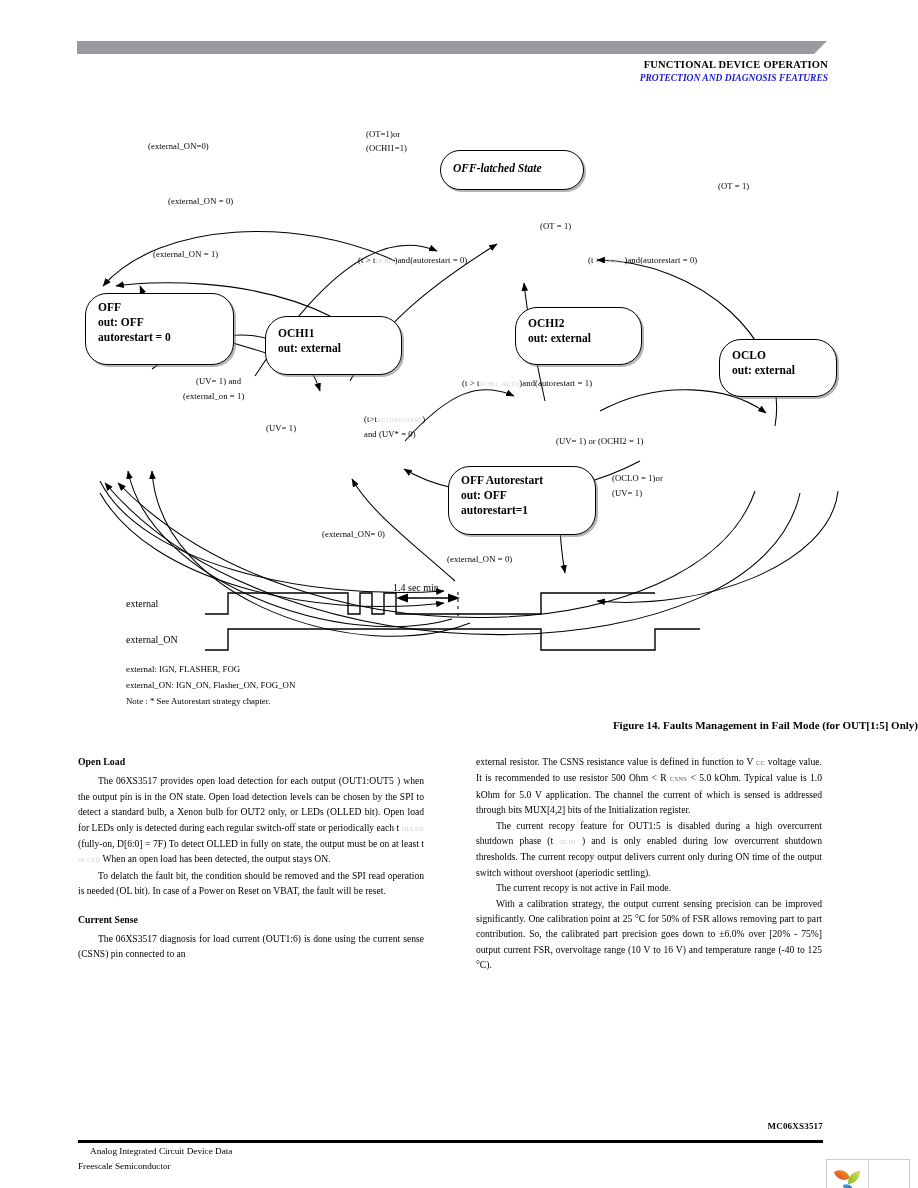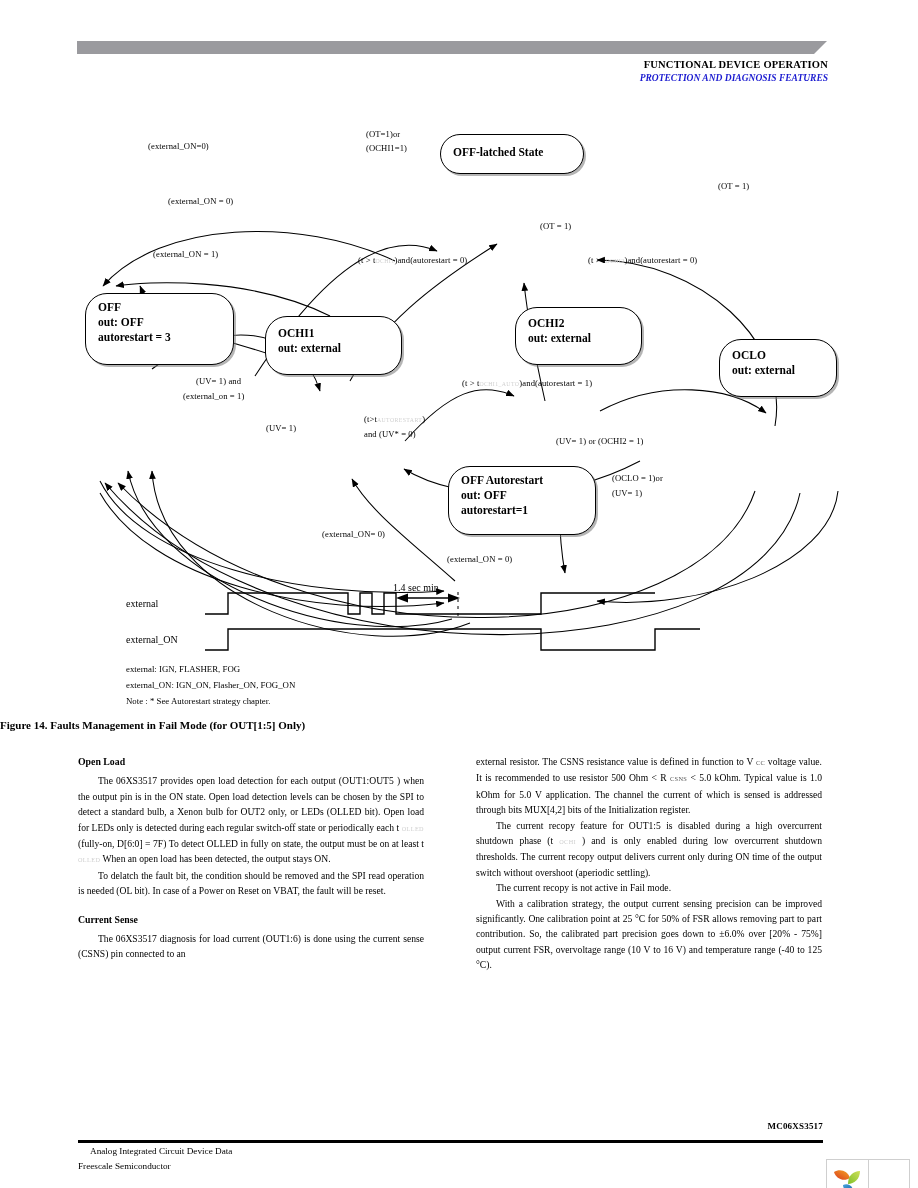--- a/index.html
+++ b/index.html
@@ -25,21 +25,21 @@
 
   .lbl{position:absolute;font-size:8.6px;white-space:nowrap;letter-spacing:.1px;}
   .lbl .sub{font-size:5.8px;color:#d0d0d0;vertical-align:baseline;letter-spacing:.4px;}
 
   
   .timing{position:absolute;left:0;top:560px;width:918px;height:140px;}
   .tm-label{position:absolute;font-size:10px;}
   .tm-note{position:absolute;font-size:8.8px;white-space:nowrap;}
 
   
-  .caption{position:absolute;left:0;top:703px;width:918px;text-align:left;
+  .caption{position:absolute;left:0;top:703px;width:918px;text-align:right;
            font-size:11px;font-weight:bold;}
 
   
   .col{position:absolute;top:738px;width:346px;font-size:9.6px;line-height:15.4px;text-align:justify;}
   .col-l{left:78px;}
   .col-r{left:476px;}
   .h2{font-size:10.4px;font-weight:bold;margin:0 0 12px 0;}
   .h3{font-size:9.8px;font-weight:bold;margin:0 0 4px 0;}
   .p{margin:0 0 0 0;text-indent:20px;}
   .p.ni{text-indent:0;}
@@ -107,29 +107,29 @@
         <path d="M455,470 C410,430 370,400 352,368"></path>
 
         <path d="M755,380 C700,540 300,560 118,372"></path>
         <path d="M800,382 C760,565 280,580 105,372"></path>
       </g>
     </svg>
 
     <div class="st-box" style="left:85px;top:182px;width:147px;height:70px;">
       <div class="ln">OFF</div>
       <div class="ln">out: OFF</div>
-      <div class="ln">autorestart = 3</div>
+      <div class="ln">autorestart = 0</div>
     </div>
 
     <div class="st-box" style="left:265px;top:205px;width:135px;height:57px;">
       <div class="ln" style="padding-top:9px;">OCHI1</div>
       <div class="ln">out: external</div>
     </div>
 
-    <div class="st-box" style="left:440px;top:23px;width:142px;height:38px;">
+    <div class="st-box" style="left:440px;top:39px;width:142px;height:38px;font-style:italic;">
       <div class="ln" style="padding-top:10px;">OFF-latched State</div>
     </div>
 
     <div class="st-box" style="left:515px;top:196px;width:125px;height:56px;">
       <div class="ln" style="padding-top:8px;">OCHI2</div>
       <div class="ln">out: external</div>
     </div>
 
     <div class="st-box" style="left:719px;top:228px;width:116px;height:56px;">
       <div class="ln" style="padding-top:8px;">OCLO</div>

